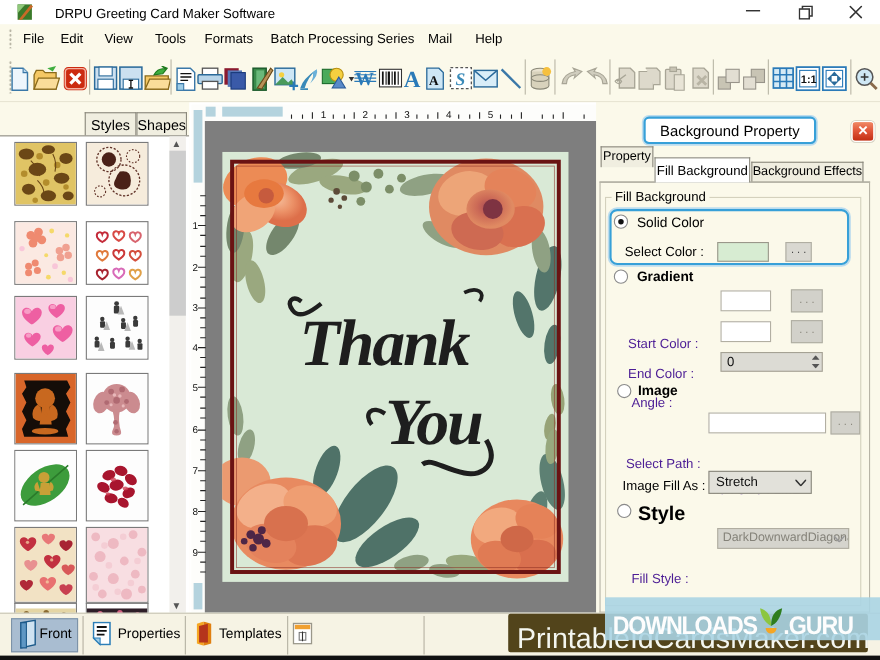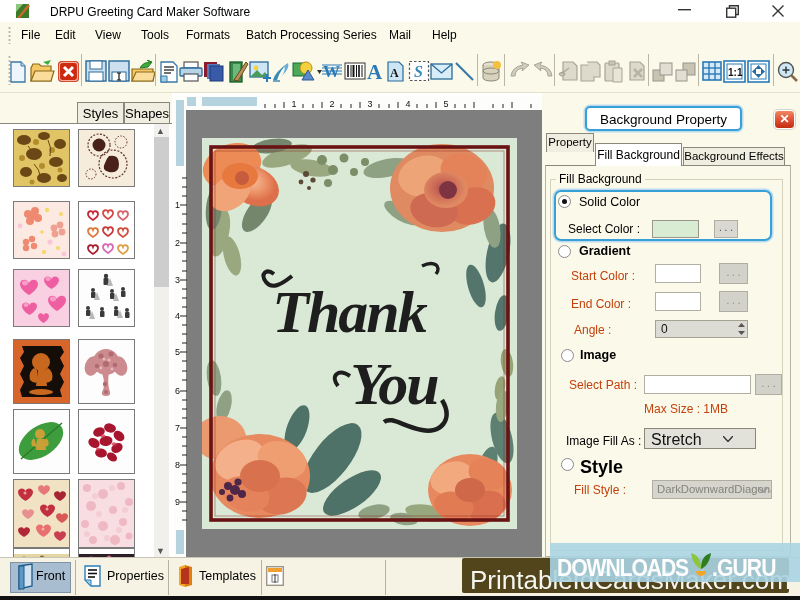--- a/index.html
+++ b/index.html
@@ -24,21 +24,21 @@
 .thumb { position:absolute; width:57px; height:58px; border:1px solid #7a7a7a; }
 #lp-scroll { position:absolute; left:154px; top:0px; width:15px; height:434px; background:#f2f0ec; }
 #lp-thumbtrack { position:absolute; left:0; top:13px; width:15px; height:150px; background:#cdcdcd; }
 
 
 #canvas-area { left:172px; top:93px; width:370px; height:464px; background:#ffffff; }
 
 
 #rightpanel { left:542px; top:93px; width:258px; height:464px; background:#fbf9ea; }
 .rp-label { position:absolute; font-size:12px; color:#000; }
-.rp-dlabel { position:absolute; font-size:12px; color:#c2410c; }
+.rp-dlabel { position:absolute; font-size:12px; color:#4c1d95;margin-top:36px; }
 .rp-input { position:absolute; background:#fff; border:1px solid #b2afa2; }
 .rp-btn { position:absolute; background:#d2d1ca; border:1px solid #b0aea2; color:#8b897e; font-size:10px; text-align:center; }
 .radio { position:absolute; width:13px; height:13px; border:1px solid #8a8a8a; border-radius:50%; background:#fff; }
 .radio.sel::after { content:""; position:absolute; left:3px; top:3px; width:5px; height:5px; border-radius:50%; background:#111; }
 .rtab { position:absolute; font-size:11.5px; color:#000; border:1px solid #8a887c; border-bottom:none; text-align:center; background:#f0eee0; }
 
 
 #bottombar { left:0; top:557px; width:800px; height:39px; background:#f6f3e4; border-top:1px solid #c8c5b5; }
 .btab { position:absolute; top:4px; height:31px; font-size:12.5px; color:#000; }
 .bsep { position:absolute; top:2px; width:1px; height:35px; background:#b5b2a2; }
@@ -813,21 +813,21 @@
     </svg>
 
   <div class="radio" style="left:19px;top:256px;"></div>
   <div class="rp-label" style="left:38px;top:255px;font-weight:bold;font-size:12.5px;">Image</div>
   <div class="rp-dlabel" style="left:27px;top:285px;">Select Path :</div>
   <div class="rp-input" style="left:102px;top:282px;width:107px;height:19px;"></div>
   <div class="rp-btn" style="left:213px;top:281px;width:27px;height:21px;line-height:17px;">. . .</div>
   <div class="rp-dlabel" style="left:102px;top:309px;">Max Size : 1MB</div>
 
   <div class="rp-label" style="left:24px;top:341px;">Image Fill As :</div>
-  <div style="position:absolute;left:102px;top:335px;width:112px;height:21px;background:#e2e1da;border:1px solid #89877b;font-size:16px;color:#111;padding:2px 0 0 6px;">Stretch</div>
+  <div style="position:absolute;left:102px;top:335px;width:94px;height:21px;background:#e2e1da;border:1px solid #89877b;font-size:12px;color:#111;padding:2px 0 0 6px;">Stretch</div>
   <svg style="position:absolute;left:181px;top:343px" width="10" height="6">
       <path d="M0 0 L5 5.5 L10 0" fill="none" stroke="#333" stroke-width="1.4"></path>
     </svg>
 
   <div class="radio" style="left:19px;top:365px;"></div>
   <div class="rp-label" style="left:38px;top:364px;font-weight:bold;font-size:18px;">Style</div>
   <div class="rp-dlabel" style="left:32px;top:390px;">Fill Style :</div>
   <div style="position:absolute;left:110px;top:387px;width:120px;height:19px;background:#d5d4cd;border:1px solid #b0ada0;font-size:11.3px;color:#85837a;padding:2px 0 0 4px;white-space:nowrap;overflow:hidden;">DarkDownwardDiagona</div>
   <svg style="position:absolute;left:216px;top:394px" width="10" height="6">
       <path d="M0 0 L5 5.5 L10 0" fill="none" stroke="#999" stroke-width="1.4"></path>

